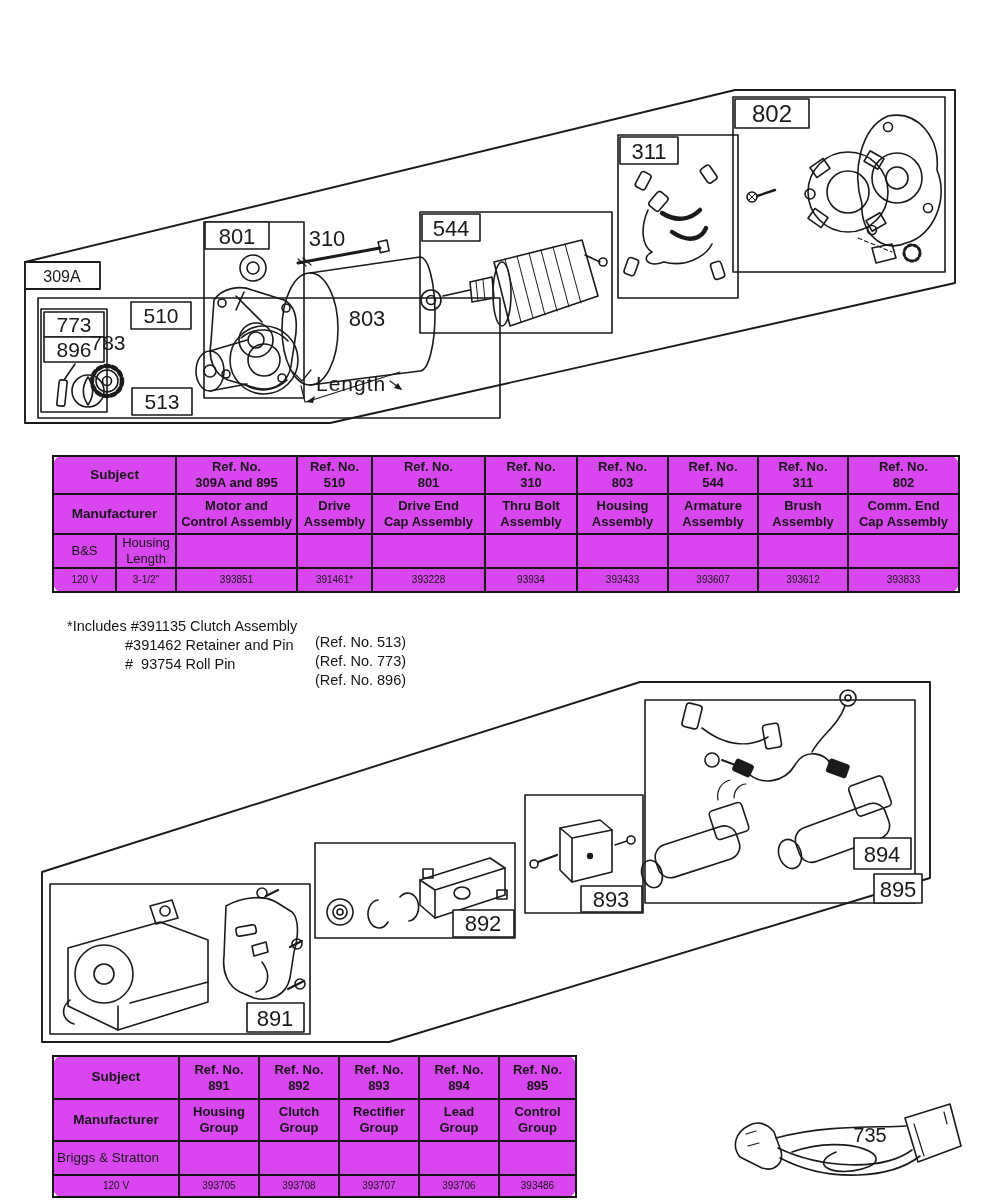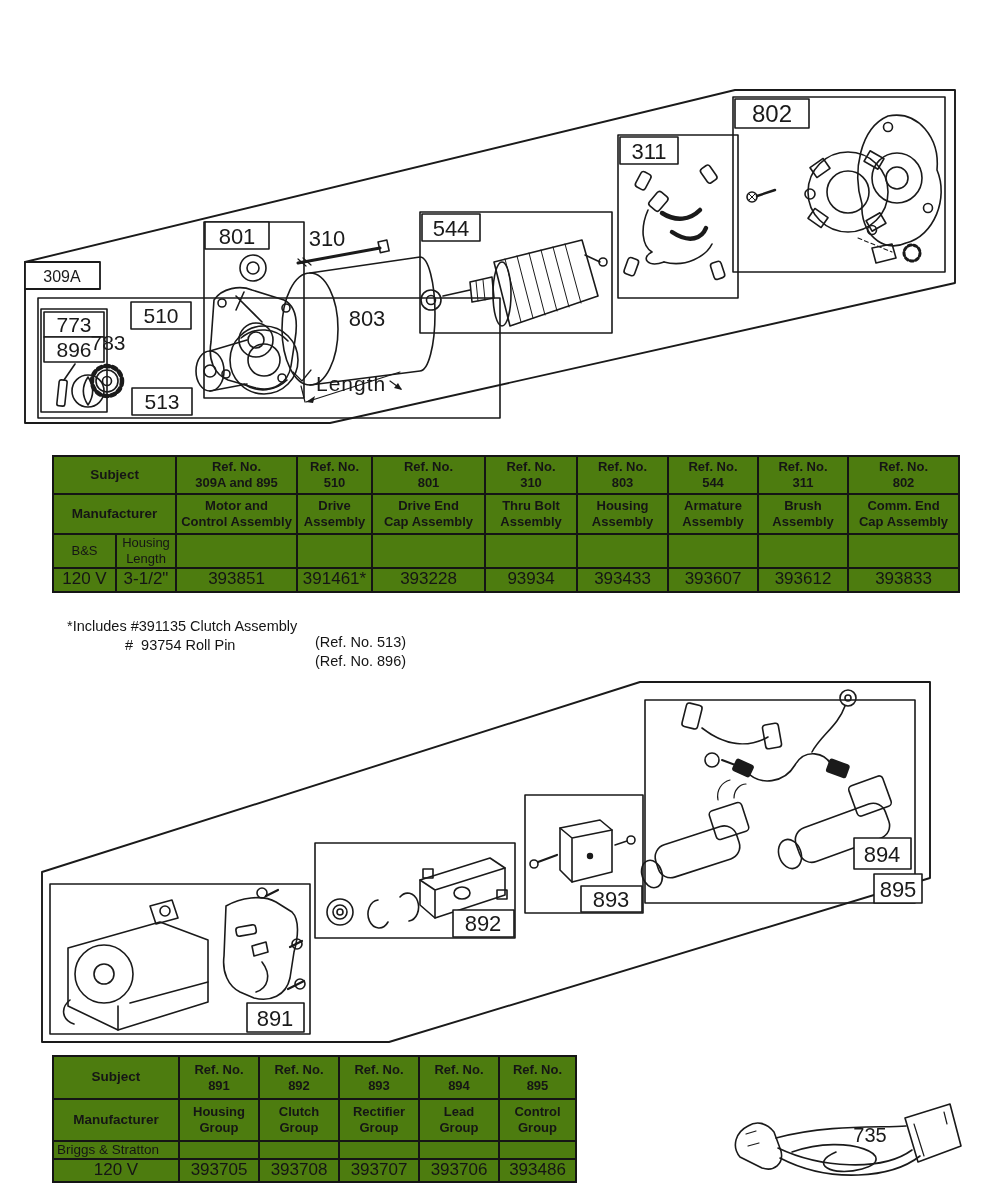--- a/index.html
+++ b/index.html
@@ -8,25 +8,25 @@
   svg.artwork{position:absolute;left:0;top:0;}
   svg.artwork text{fill:#1a1a1a;font-family:"Liberation Sans",sans-serif;}
   .lbl-big{font-size:22px;}
   .lbl-xl{font-size:24px;}
   .lbl-med{font-size:21px;}
   .lbl-sm{font-size:16px;}
   .lbl-len{font-size:21px;letter-spacing:1px;}
   .lbl-735{font-size:20px;}
 
   table.parts{position:absolute;border-collapse:collapse;table-layout:fixed;
-              background:#4d7c0f;}
+              background:#d946ef;border-radius:13px;}
   table.parts td{border:2px solid #151515;text-align:center;vertical-align:middle;
                  padding:0 2px;font-size:13px;line-height:1.22;}
   table.parts td.hdr{font-weight:bold;font-size:13px;}
-  table.parts td.val{font-size:17px;}
+  table.parts td.val{font-size:10px;}
   table.parts td.left-lab{font-weight:bold;font-size:13.5px;}
   #table1{left:52px;top:455px;width:906px;}
   #table2{left:52px;top:1055px;width:523px;}
   #table2 td.brand{text-align:left;font-size:13.5px;padding-left:3px;}
 
   .footnote{position:absolute;left:57px;top:602px;width:430px;font-size:14.5px;}
   .footnote .fline{position:relative;height:19px;white-space:pre;}
   .footnote .fl-left{position:absolute;left:10px;}
   .footnote .fl-left.ind{left:68px;}
   .footnote .fl-right{position:absolute;left:258px;text-align:right;}
@@ -408,20 +408,24 @@
   </tr>
 </tbody>
     </table>
 
 <div class="footnote">
   <div class="fline">
     <span class="fl-left">*Includes #391135 Clutch Assembly</span>
     <span class="fl-right">(Ref. No. 513)</span>
   </div>
   <div class="fline">
+    <span class="fl-left ind">#391462 Retainer and Pin</span>
+    <span class="fl-right">(Ref. No. 773)</span>
+  </div>
+  <div class="fline">
     <span class="fl-left ind">#  93754 Roll Pin</span>
     <span class="fl-right">(Ref. No. 896)</span>
   </div>
 </div>
 
 <table class="parts" id="table2">
   <colgroup>
     <col style="width:126px">
         <col style="width:80px">
         <col style="width:80px">
@@ -469,21 +473,21 @@
           </td>
     <td class="hdr">
             <div>Lead</div>
             <div>Group</div>
           </td>
     <td class="hdr">
             <div>Control</div>
             <div>Group</div>
           </td>
   </tr>
-  <tr style="height:18px">
+  <tr style="height:34px">
     <td class="brand">Briggs &amp; Stratton</td>
     <td></td>
           <td></td>
           <td></td>
     <td></td>
           <td></td>
   </tr>
   <tr style="height:22px">
     <td class="val">120 V</td>
     <td class="val">393705</td>

